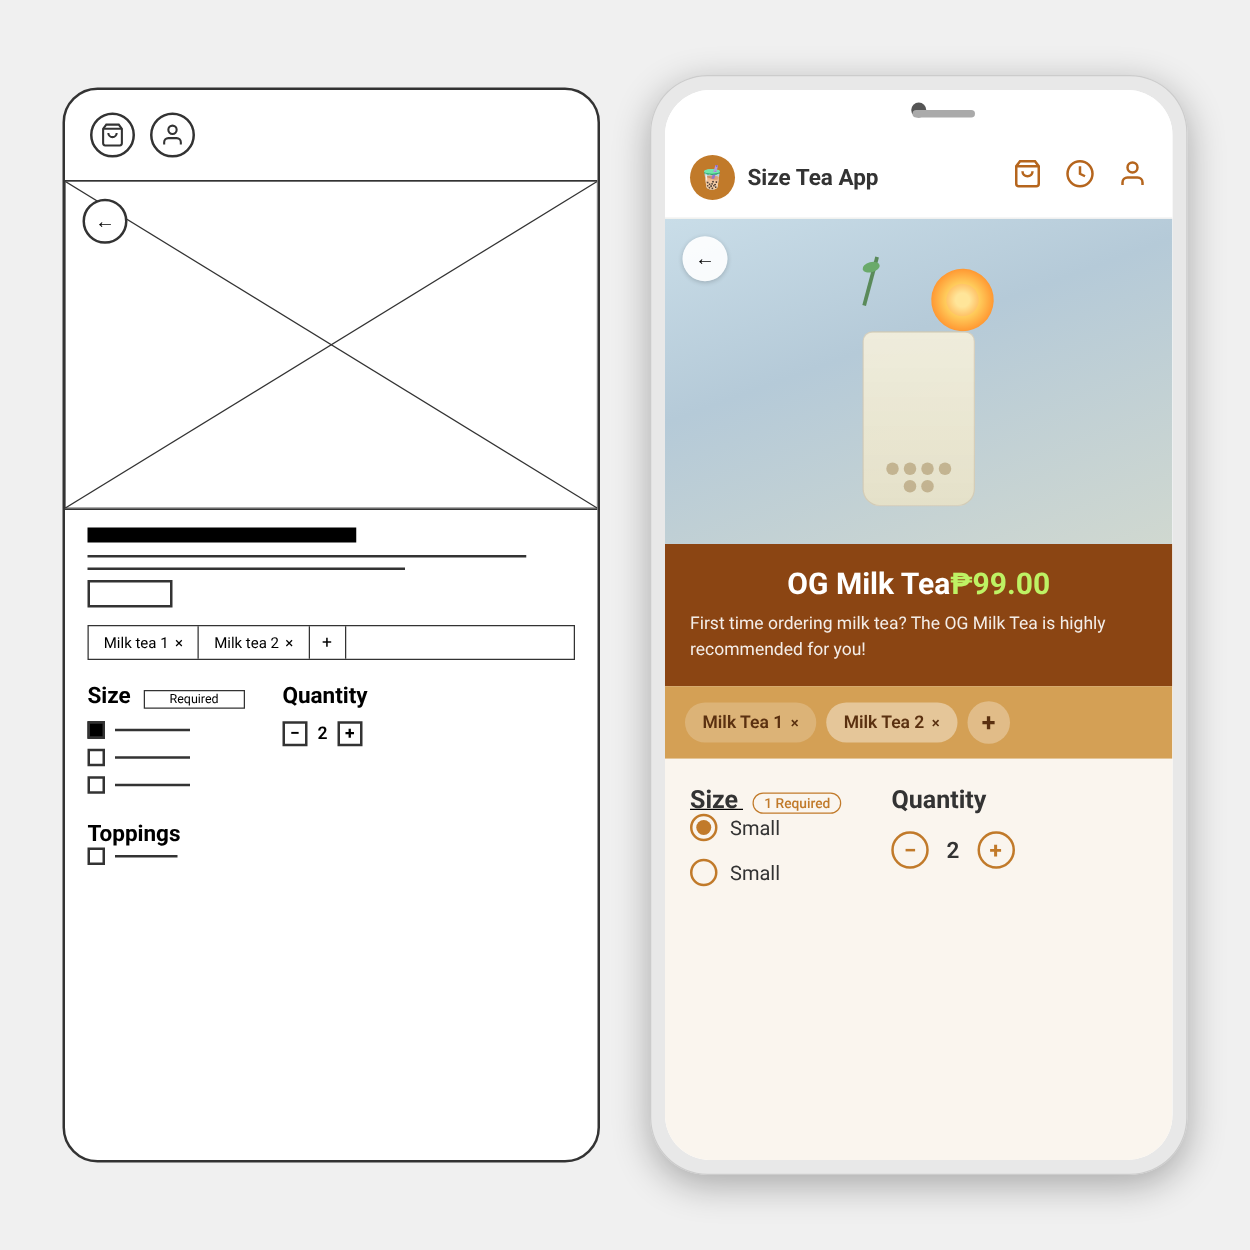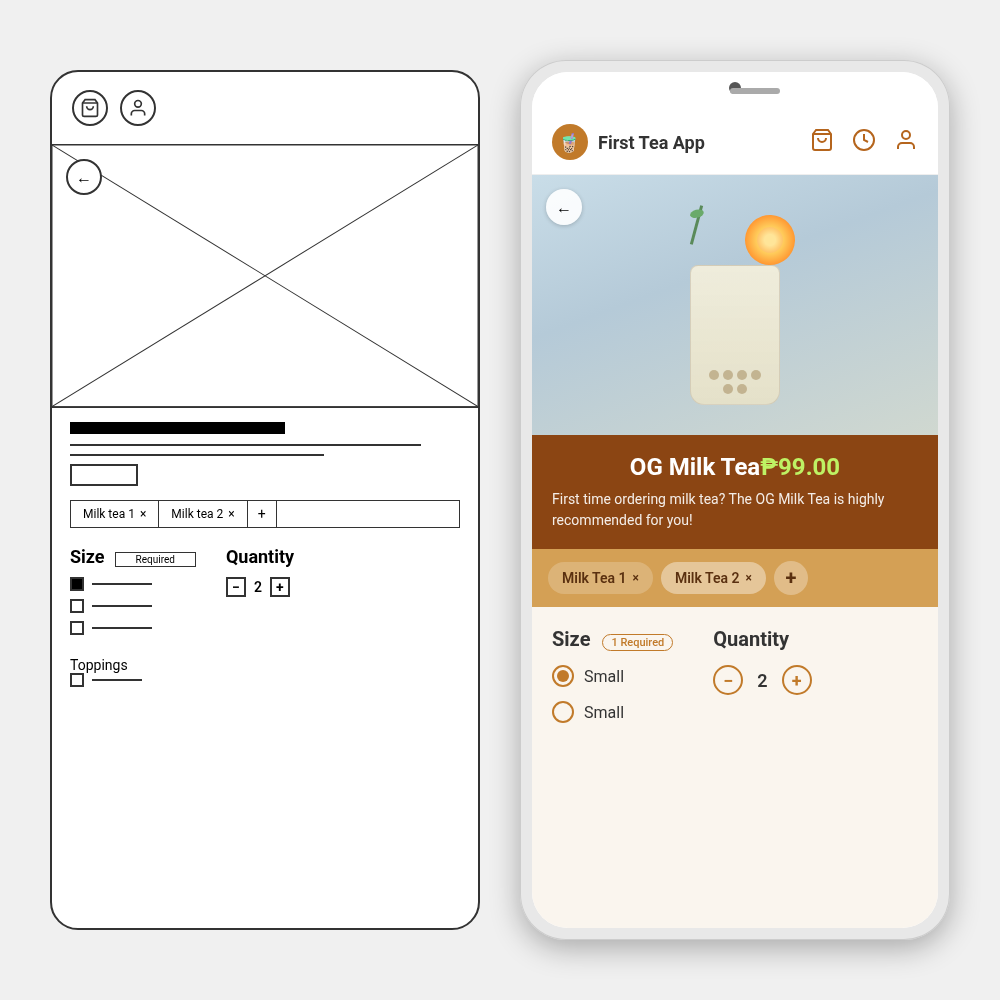--- a/index.html
+++ b/index.html
@@ -194,22 +194,22 @@
       font-size: 14px;
       font-weight: bold;
     }
 
     .wf-qty-num {
       font-size: 14px;
       font-weight: 600;
     }
 
     .wf-toppings-title {
-      font-size: 14px;
-      font-weight: 400;
+      font-size: 18px;
+      font-weight: 700;
     }
 
     .wf-checkbox-row {
       display: flex;
       align-items: center;
       gap: 8px;
     }
 
     .wf-checkbox {
       width: 14px;
@@ -697,21 +697,21 @@
 <div class="real-phone-outer">
   <div class="real-phone-camera"></div>
   <div class="real-phone-speaker"></div>
   <div class="real-phone-inner">
 
     <div class="real-header">
       <div class="real-header-left">
         <div class="real-logo">
           <span style="font-size:18px;">🧋</span>
         </div>
-        <span class="real-app-name">First Tea App</span>
+        <span class="real-app-name">Size Tea App</span>
       </div>
       <div class="real-header-icons">
         <span class="real-header-icon" style="color:#b5651d;">
           <svg width="24" height="24" viewBox="0 0 24 24" fill="none" stroke="#b5651d" stroke-width="2">
             <path d="M6 2L3 6v14a2 2 0 002 2h14a2 2 0 002-2V6l-3-4z"></path>
             <line x1="3" y1="6" x2="21" y2="6"></line>
             <path d="M16 10a4 4 0 01-8 0"></path>
           </svg>
         </span>
         <span class="real-header-icon">
@@ -772,21 +772,21 @@
           </div>
           <div class="real-tab-add">
             <span>+</span>
           </div>
         </div>
       </div>
 
       <div class="real-options-section">
         <div class="real-options-row">
           <div>
-            <div style="margin-bottom:14px;">
+            <div style="text-decoration:underline;">
               <span class="real-section-label">Size</span>
               <span class="real-required-badge">1 Required</span>
             </div>
             <div class="real-radio-row">
               <div class="real-radio selected"></div>
               <span class="real-radio-label">Small</span>
             </div>
             <div class="real-radio-row">
               <div class="real-radio"></div>
               <span class="real-radio-label">Small</span>

